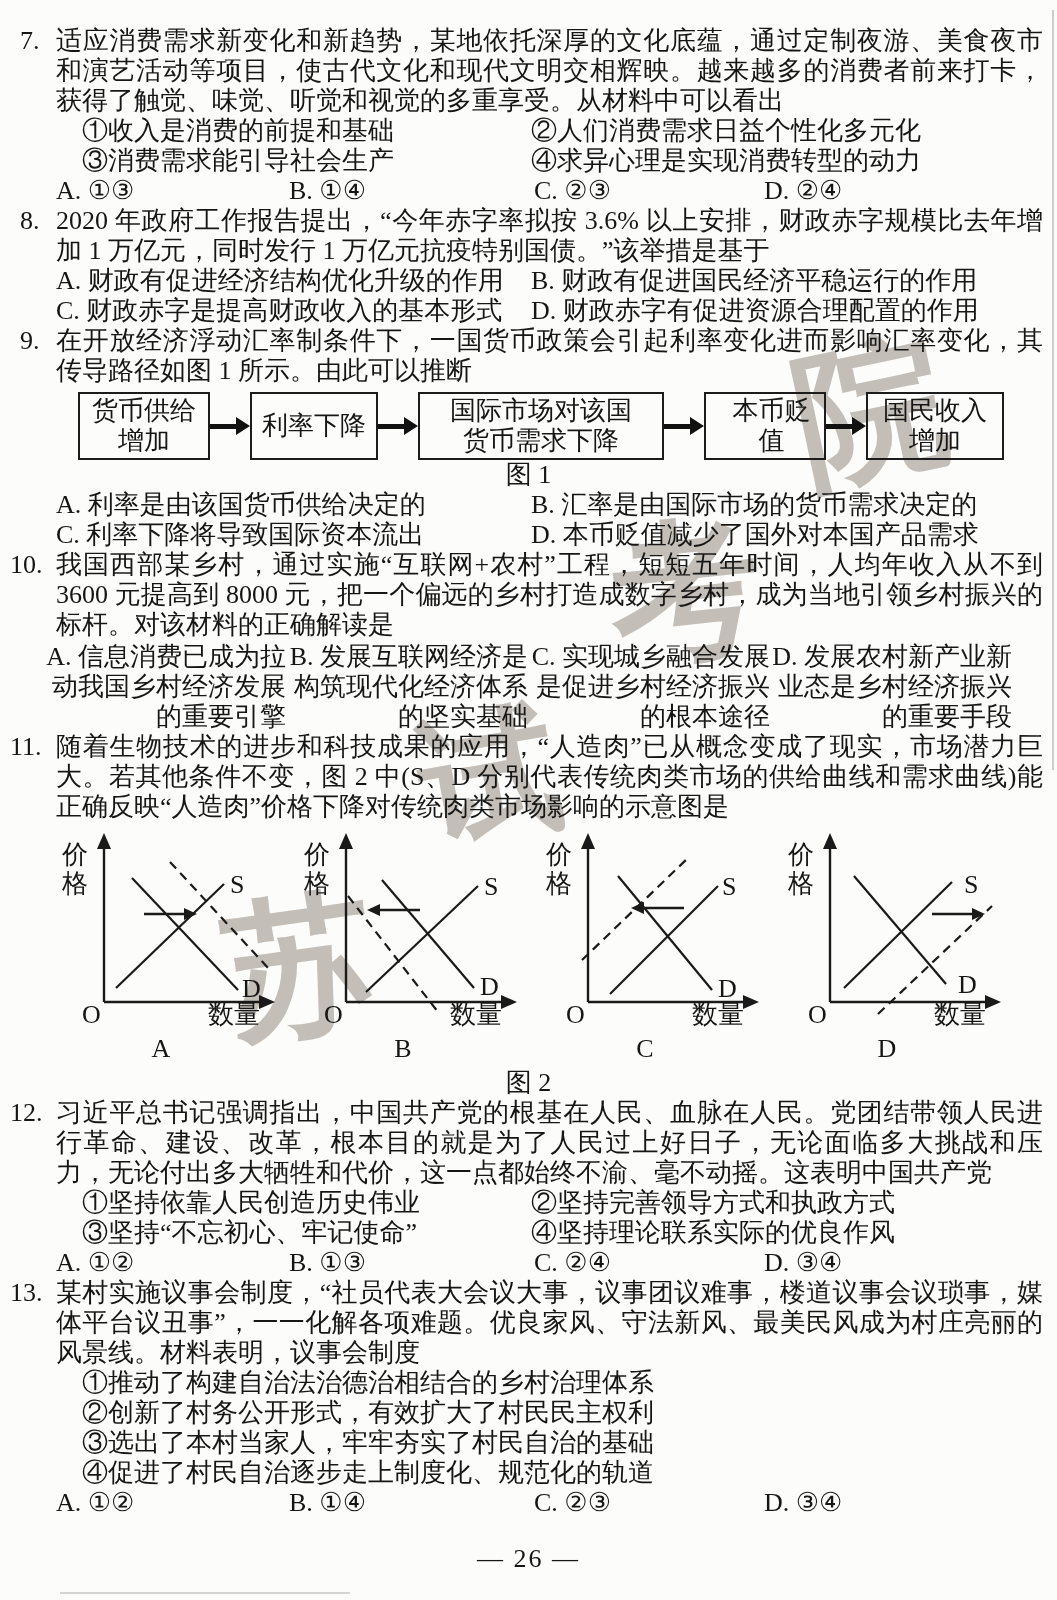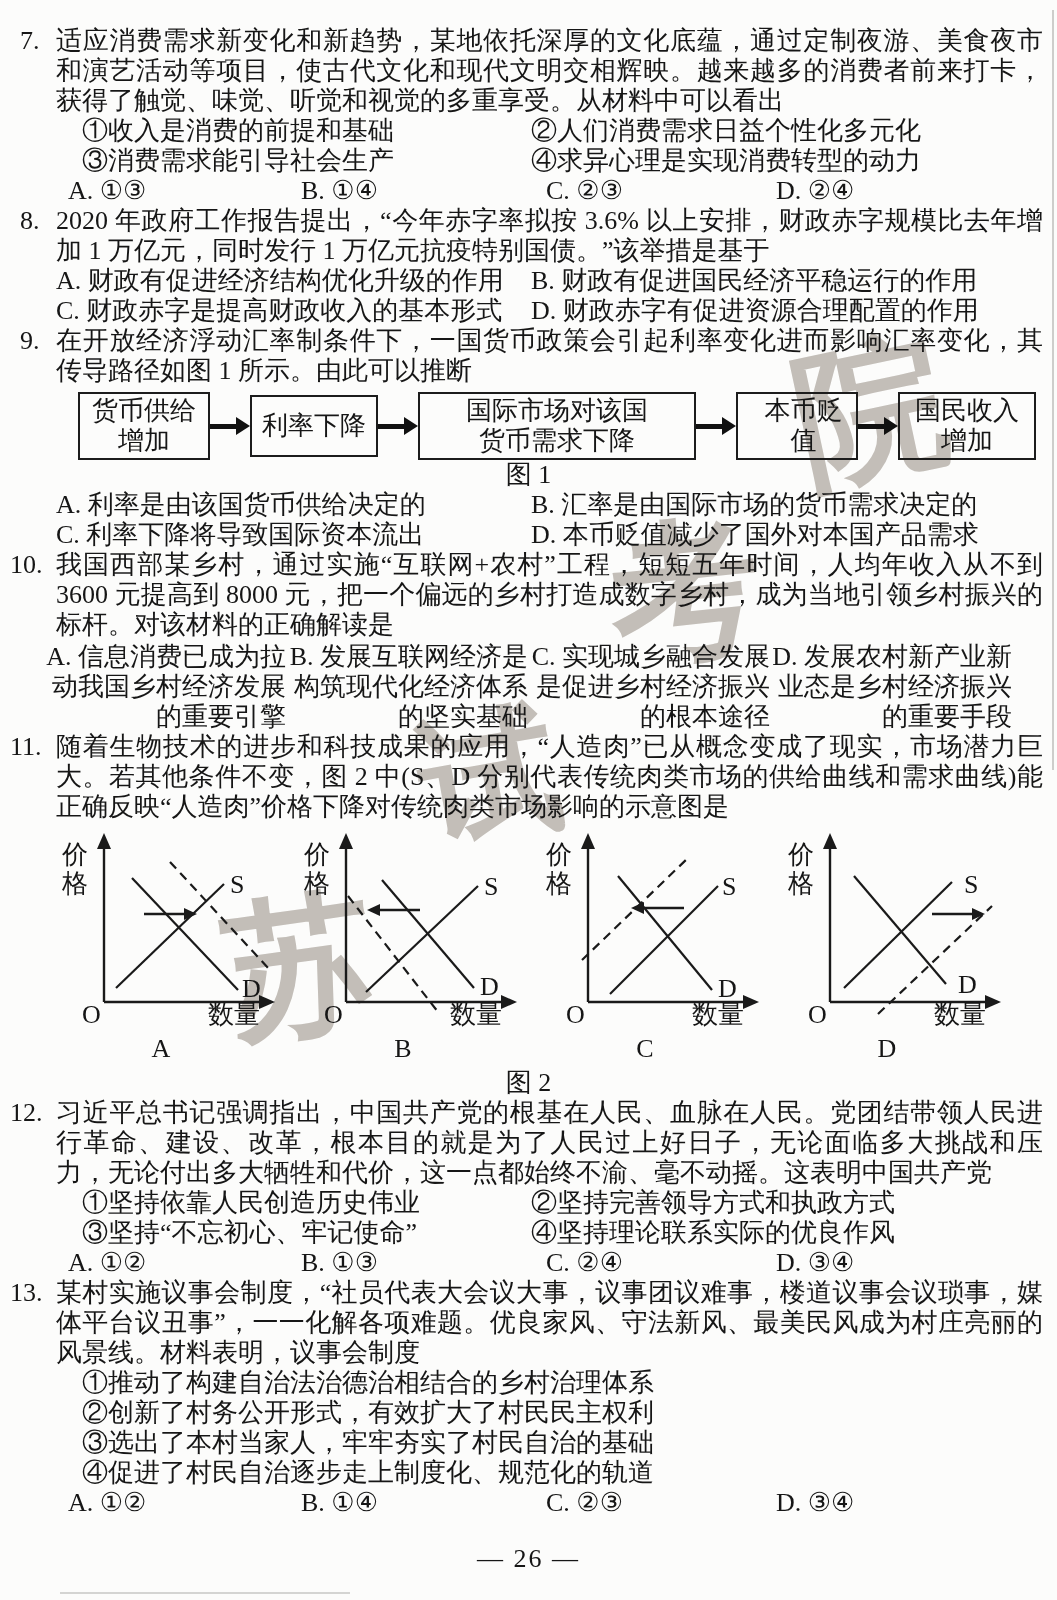--- a/index.html
+++ b/index.html
@@ -20,30 +20,30 @@
   
   .q{position:relative;padding-left:56px;padding-right:14px;}
   .qnum{position:absolute;left:20px;top:0;}
   .q.two .qnum{left:10px;}
   .stem{margin:0;text-align:justify;}
   .optgrid2{display:grid;grid-template-columns:475px 1fr;}
   .optgrid2.circled{padding-left:26px;grid-template-columns:449px 1fr;}
   .optlines .opt{display:block;}
   .optlines.circled{padding-left:26px;}
   .optlines.letters{padding-left:4px;text-align:right;}
-  .choices{display:grid;grid-template-columns:233px 245px 230px 1fr;margin-left:12px;}
-
-  
-  .fig1{display:flex;align-items:center;margin:6px 0 0 22px;}
+  .choices{display:grid;grid-template-columns:233px 245px 230px 1fr;}
+
+  
+  .fig1{display:flex;margin:6px 0 0 22px;}
   .fbox{border:2.5px solid #1c1c1c;min-height:62px;display:flex;align-items:center;
         justify-content:center;text-align:center;padding:2px 6px;flex:none;box-sizing:border-box;}
   .fbox .inner{display:inline-block;}
   .fb1{width:132px;} .fb1 .inner{max-width:110px;}
   .fb2{width:128px;}
-  .fb3{width:278px;} .fb3 .inner{max-width:190px;}
+  .fb3{width:246px;} .fb3 .inner{max-width:190px;}
   .fb4{width:122px;padding-left:19px;}
   .fb5{width:138px;} .fb5 .inner{max-width:112px;}
   .farrow{display:flex;align-items:center;width:40px;flex:none;}
   .farrow .shaft{height:5px;background:#111;flex:1;}
   .farrow .head{width:0;height:0;border-left:14px solid #111;border-top:9px solid transparent;border-bottom:9px solid transparent;}
   .figcap{width:1057px;margin-left:-56px;text-align:center;}
 
   
   .fig2{display:flex;margin:8px 0 0 -16px;}
   .panel{position:relative;width:242px;height:202px;flex:none;}

